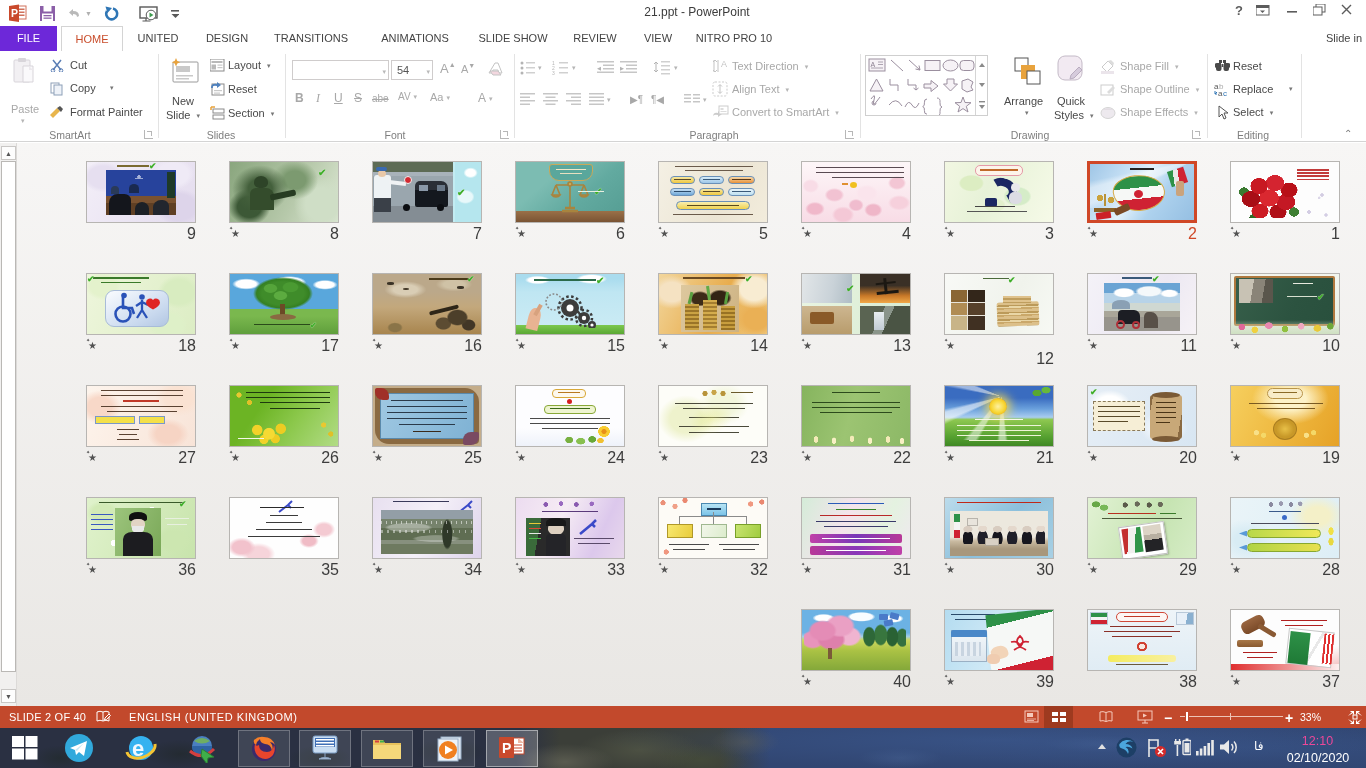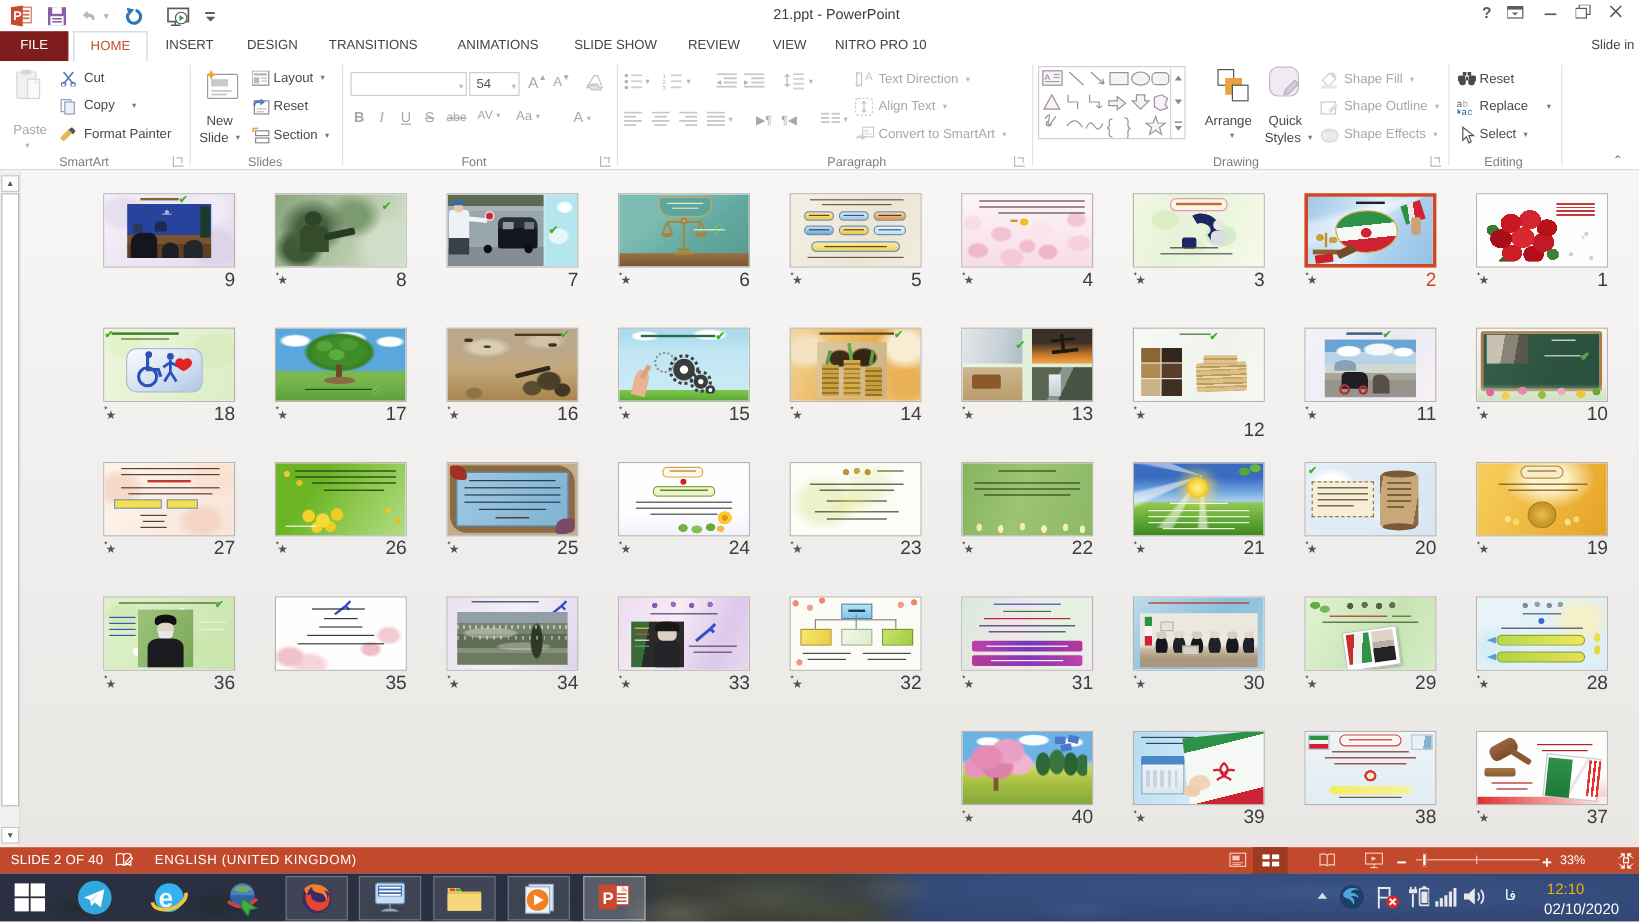--- a/index.html
+++ b/index.html
@@ -5,21 +5,21 @@
 html,body{width:1366px;height:768px;overflow:hidden}
 body{position:relative;font-family:"Liberation Sans",sans-serif;background:#fff;color:#444}
 .abs{position:absolute}
 
 #titlebar{position:absolute;left:0;top:0;width:1366px;height:26px;background:#fff}
 #title{position:absolute;left:14px;top:5px;width:1366px;text-align:center;font-size:12px;color:#3c3c3c}
 .winbtn{position:absolute;top:4px;color:#5c5c5c;font-size:13px}
 
 #tabrow{position:absolute;left:0;top:26px;width:1366px;height:25px;background:#fff}
 .tab{position:absolute;top:0;height:25px;line-height:25px;font-size:11px;color:#444;text-align:center}
-#tab-file{left:0;width:57px;background:#7f1d1d;color:#fff}
+#tab-file{left:0;width:57px;background:#6d28d9;color:#fff}
 #tab-home{left:61px;width:62px;background:#fff;border:1px solid #d4d4d4;border-bottom:none;color:#c94d2b;height:26px}
 
 #ribbon{position:absolute;left:0;top:51px;width:1366px;height:91px;background:#fff;border-bottom:1px solid #d4d4d4}
 .gsep{position:absolute;top:3px;width:1px;height:84px;background:#e3e3e3}
 .glabel{position:absolute;top:78px;font-size:10.5px;color:#7e7e7e;text-align:center}
 .rtext{position:absolute;font-size:11px;color:#494949;white-space:nowrap}
 .gray{color:#a8a8a8}
 .dd{display:inline-block;margin-left:3px;font-size:7px;color:#777;vertical-align:1px}
 .ddg{color:#b5b5b5}
 .launcher{position:absolute;top:79px;width:9px;height:9px;border-left:1px solid #9a9a9a;border-bottom:1px solid #9a9a9a;opacity:.7}
@@ -88,21 +88,21 @@
       <rect x="0" y="3" width="9" height="8" fill="#fff" stroke="#5c5c5c"></rect>
     </svg>
   <svg class="abs" style="left:1341px;top:4px" width="12" height="12">
       <path d="M1 1 L10 10 M10 1 L1 10" stroke="#5c5c5c" stroke-width="1.4"></path>
     </svg>
 </div>
 
 <div id="tabrow">
   <div class="tab" id="tab-file">FILE</div>
   <div class="tab" id="tab-home">HOME</div>
-  <div class="tab" style="left:133px;width:50px">INSERT</div>
+  <div class="tab" style="left:133px;width:50px">UNITED</div>
   <div class="tab" style="left:200px;width:54px">DESIGN</div>
   <div class="tab" style="left:270px;width:82px">TRANSITIONS</div>
   <div class="tab" style="left:372px;width:86px">ANIMATIONS</div>
   <div class="tab" style="left:476px;width:74px">SLIDE SHOW</div>
   <div class="tab" style="left:568px;width:54px">REVIEW</div>
   <div class="tab" style="left:638px;width:40px">VIEW</div>
   <div class="tab" style="left:692px;width:84px">NITRO PRO 10</div>
   <div class="tab" style="left:1322px;width:44px;font-size:11px">Slide in</div>
 </div>
 
@@ -1194,15 +1194,15 @@
       <rect x="3.8" y="9.5" width="2.6" height="7"></rect>
       <rect x="7.6" y="7" width="2.6" height="9.5"></rect>
       <rect x="11.4" y="4" width="2.6" height="12.5"></rect>
       <rect x="15.2" y="1" width="2.6" height="15.5"></rect>
     </svg>
   <svg class="abs" style="left:1220px;top:10px" width="19" height="18" fill="#e8e8e8">
       <path d="M0 6.5 l4 0 5-4.5 0 14-5-4.5-4 0z"></path>
       <path d="M11.5 6 a5 5 0 0 1 0 6.5 M14 3.5 a8.5 8.5 0 0 1 0 11.5" stroke="#e8e8e8" stroke-width="1.5" fill="none"></path>
     </svg>
   <div class="abs" style="left:1254px;top:11px;color:#fff;font-size:12px">فا</div>
-  <div class="abs" style="left:1289px;top:6px;width:57px;text-align:left;color:#eab308;font-size:12.5px">12:10</div>
+  <div class="abs" style="left:1289px;top:6px;width:57px;text-align:center;color:#ec4899;font-size:12.5px">12:10</div>
   <div class="abs" style="left:1283px;top:23px;width:70px;text-align:center;color:#fff;font-size:12.5px">02/10/2020</div>
 </div>
 
 </body></html>

